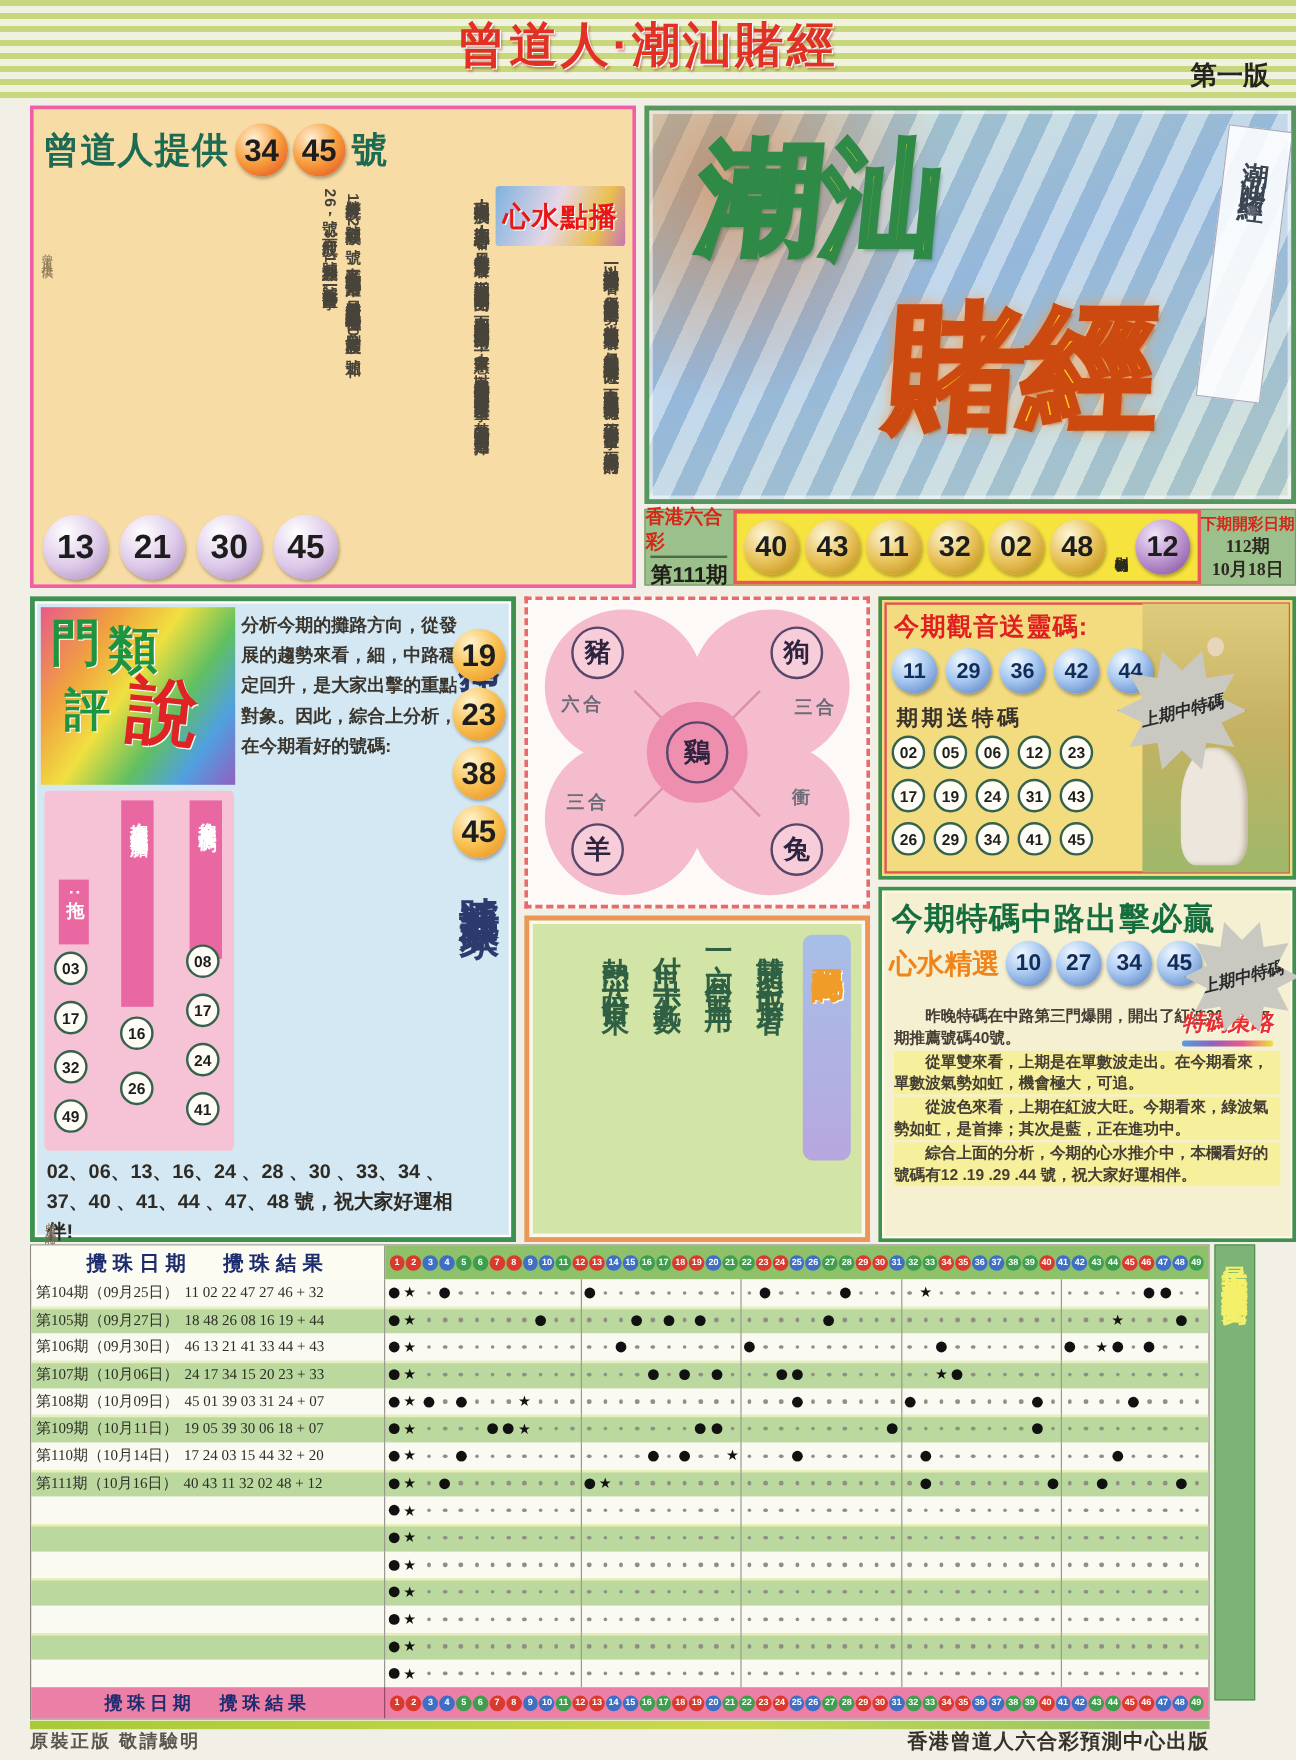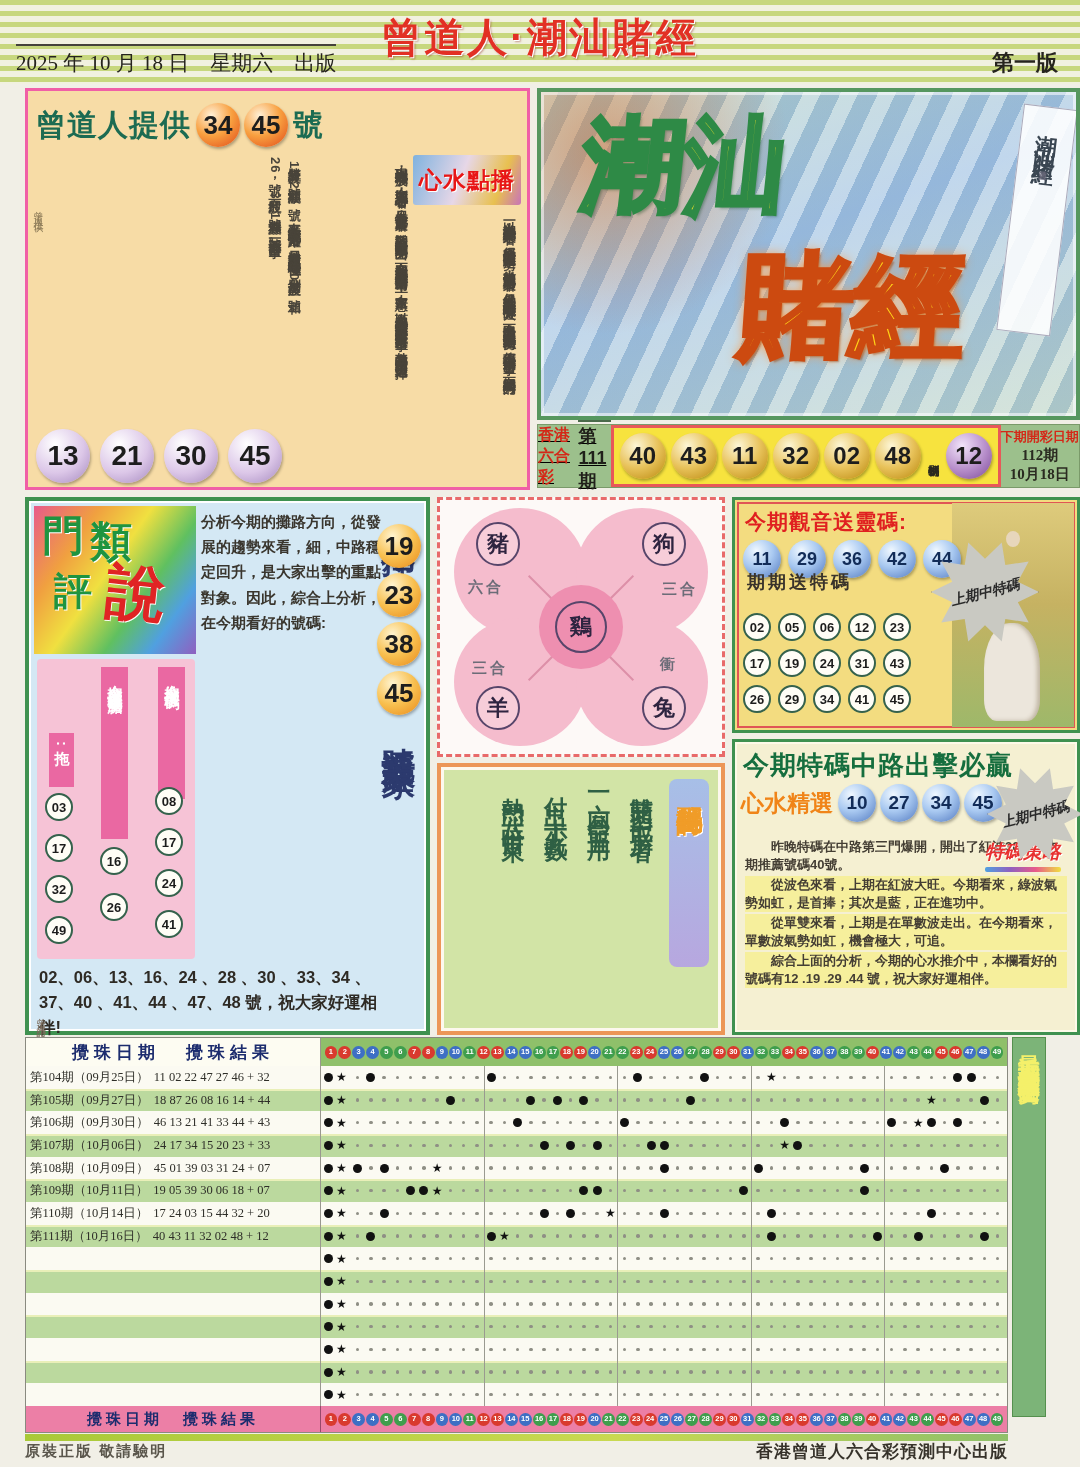--- a/index.html
+++ b/index.html
@@ -65,21 +65,21 @@
     text-shadow:0 0 12px #ff9030,3px 3px 2px rgba(120,40,0,.5); transform:skewX(-4deg); }
   .spine { position:absolute; right:12px; top:14px; width:54px; height:228px;
     background:rgba(255,255,255,.88); border:1px solid #aab; transform:rotate(7deg);
     display:flex; flex-direction:column; align-items:center; padding-top:10px; }
   .spine-t { writing-mode:vertical-rl; font-size:22px; font-weight:bold; color:#3a4652; letter-spacing:10px; }
   .spine-s { writing-mode:vertical-rl; font-size:9px; color:#667; margin-top:6px; }
 
   
   .rbar { position:absolute; left:537px; top:424px; width:543px; height:64px; display:flex;
     border:1px solid #7a9a6a; background:#9cc08c; }
-  .rb-left { width:104px; display:flex; flex-direction:row; align-items:center; justify-content:center;text-decoration:underline; }
+  .rb-left { width:104px; display:flex; flex-direction:column; align-items:center; justify-content:center; }
   .rb-lot { font-size:16px; font-weight:bold; color:#d42818; }
   .rb-per { font-size:18px; font-weight:bold; color:#20201a; border-top:2px solid #4a6a4a; padding-top:2px; }
   .rb-mid { flex:1; background:#f7e33e; border:3px solid #e85858; display:flex; align-items:center;
     gap:5px; padding:0 6px; }
   .rb-sp-lab { writing-mode:vertical-rl; font-size:11px; font-weight:bold; color:#2a2a20; line-height:1; letter-spacing:0; margin:0 2px; }
   .rb-right { width:112px; display:flex; flex-direction:column; align-items:center; justify-content:center; }
   .rb-nlab { font-size:13px; font-weight:bold; color:#d42818; }
   .rb-nper, .rb-ndate { font-size:15px; font-weight:bold; color:#2a2a20; font-family:"Liberation Serif",serif; }
 
   
@@ -143,21 +143,21 @@
     background:linear-gradient(180deg,#a7bfe7,#b7a7df); border-radius:8px; padding:8px 5px;
     text-shadow:1px 1px 0 #fff; height:188px; }
   .poem-line { display:block; font-size:23px; font-weight:bold; color:#2f6044; letter-spacing:7px;
     margin-block-start:13px; line-height:1.3; }
 
   
   .gy { position:absolute; left:732px; top:497px; width:348px; height:236px; border:3px solid #3f9150; background:#f3dc80; }
   .gy-inner { position:absolute; inset:2px; border:2px solid #e05555; }
   .gy-title { position:absolute; left:10px; top:8px; font-size:21px; font-weight:bold; color:#e02020; letter-spacing:1px; }
   .gy-balls { position:absolute; left:8px; top:40px; display:flex; gap:7px; }
-  .gy-sub { position:absolute; left:12px; top:70px; font-size:18px; font-weight:bold; color:#39332b; letter-spacing:3px; }
+  .gy-sub { position:absolute; left:12px; top:86px; font-size:18px; font-weight:bold; color:#39332b; letter-spacing:3px; }
   .gy-grid { position:absolute; left:8px; top:113px; display:flex; flex-direction:column; gap:8px; }
   .gy-grid .row { display:flex; gap:7px; }
   .gy-fig { position:absolute; right:3px; top:3px; bottom:3px; width:122px;
     background:linear-gradient(180deg,#decb7c,#c6b262 45%,#9eb86a); overflow:hidden; }
   .robe { position:absolute; left:32px; bottom:6px; width:56px; height:98px; background:#ece6dc;
     border-radius:46% 46% 22% 22%; box-shadow:-3px 0 4px rgba(90,70,30,.3) inset; }
   .head { position:absolute; left:54px; top:28px; width:14px; height:16px; background:#e7d6bc; border-radius:50%; }
   .star20 { position:absolute; background:#c9c9c2; border:1px solid #555; display:flex; align-items:center;
     justify-content:center; text-align:center;
     clip-path:polygon(100% 50%,80.4% 59.9%,90.5% 79.4%,68.8% 75.9%,65.5% 97.6%,50% 82%,34.5% 97.6%,31.2% 75.9%,9.5% 79.4%,19.6% 59.9%,0% 50%,19.6% 40.1%,9.5% 20.6%,31.2% 24.1%,34.5% 2.4%,50% 18%,65.5% 2.4%,68.8% 24.1%,90.5% 20.6%,80.4% 40.1%); }
@@ -215,21 +215,20 @@
   .foot-l { position:absolute; left:25px; top:1442px; font-size:15px; font-weight:bold; color:#5a564c; letter-spacing:2px; }
   .foot-r { position:absolute; right:72px; top:1440px; font-size:17px; font-weight:bold; color:#36322a; letter-spacing:1px; }
 </style>
 </head>
 <body>
 
 <div class="page">
 
   <div class="hdr">
     <div class="masthead">曾道人·潮汕賭經</div>
-    <div class="dateline">2025 年 10 月 18 日　星期六　出版</div>
     <div class="edition">第一版</div>
   </div>
 
   <div class="art">
     <div class="headline">
       <span class="hl-txt">曾道人提供</span>
       <span id="headline-balls" style="display:flex;gap:4px;">
           <span class="ball b-red" style="width: 44px; height: 44px; font-size: 26px;">34</span>
           <span class="ball b-red" style="width: 44px; height: 44px; font-size: 26px;">45</span>
         </span>
@@ -414,22 +413,22 @@
           <span class="ball b-blue" style="width: 38px; height: 38px; font-size: 19px;">45</span>
         </span>
       <span class="sp-win">必贏</span>
     </div>
     <div class="star20 sb2">
       <span>上期中特碼</span>
     </div>
     <div class="sp-strat">特碼策略</div>
     <div class="sp-paras" id="sp-paras">
         <p>昨晚特碼在中路第三門爆開，開出了紅波30號，本期推薦號碼40號。</p>
+        <p class="hl">從單雙來看，上期是在單數波走出。在今期看來，單數波氣勢如虹，機會極大，可追。</p>
         <p class="hl">從波色來看，上期在紅波大旺。今期看來，綠波氣勢如虹，是首捧；其次是藍，正在進功中。</p>
-        <p class="hl">從單雙來看，上期是在單數波走出。在今期看來，單數波氣勢如虹，機會極大，可追。</p>
         <p class="hl">綜合上面的分析，今期的心水推介中，本欄看好的號碼有12 .19 .29 .44 號，祝大家好運相伴。</p>
       </div>
   </div>
 
   <div class="trend">
     <div class="t-head">
       <div class="t-head-left">
         <span>攪珠日期</span>
         <span>攪珠結果</span>
       </div>
@@ -641,21 +640,21 @@
               <span class="mini"></span>
             </span>
             <span class="dcell">
               <span class="mini"></span>
             </span>
           </div>
         </div>
         <div class="t-row alt">
           <div class="t-label">
             <span>第105期（09月27日）</span>
-            <span>18 87 26 08 16 14 + 44</span>
+            <span>18 48 26 08 16 19 + 44</span>
           </div>
           <div class="t-dots">
             <span class="legend">
               <span class="dotbig"></span>
               <span class="starg">★</span>
             </span>
             <span class="dcell">
               <span class="mini"></span>
             </span>
             <span class="dcell">

